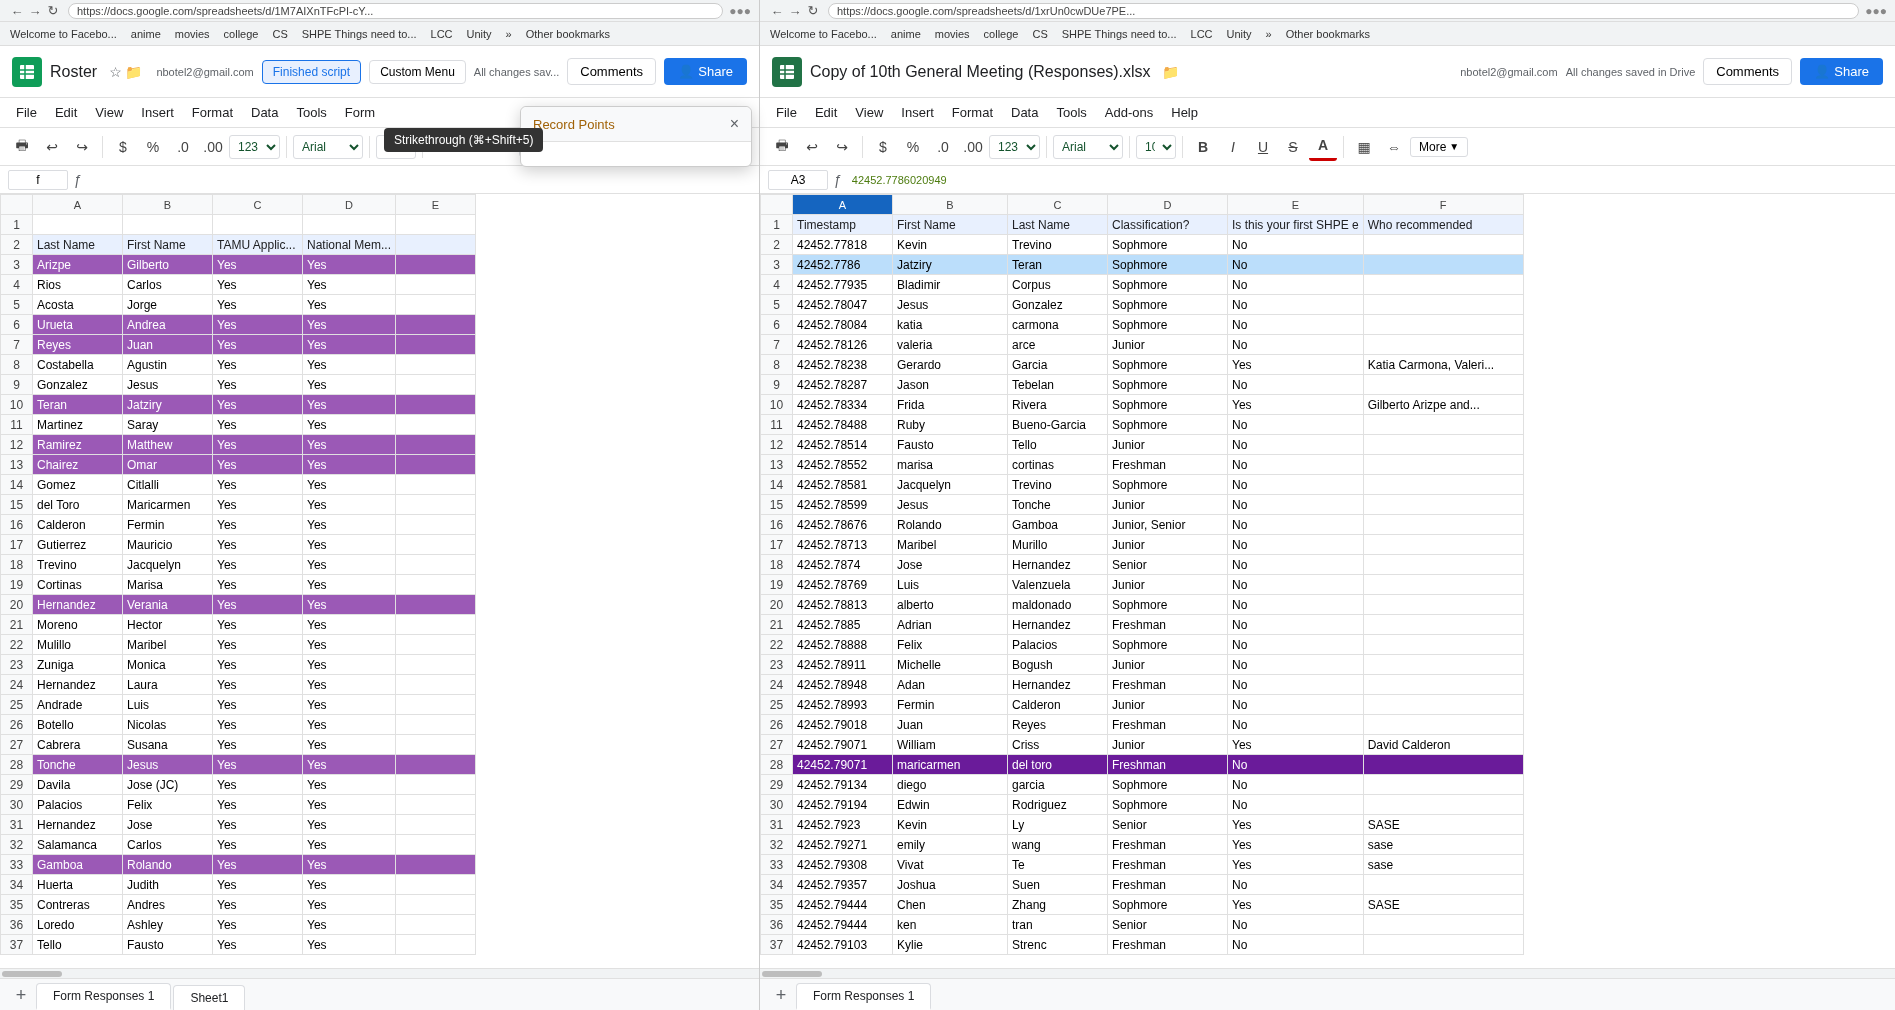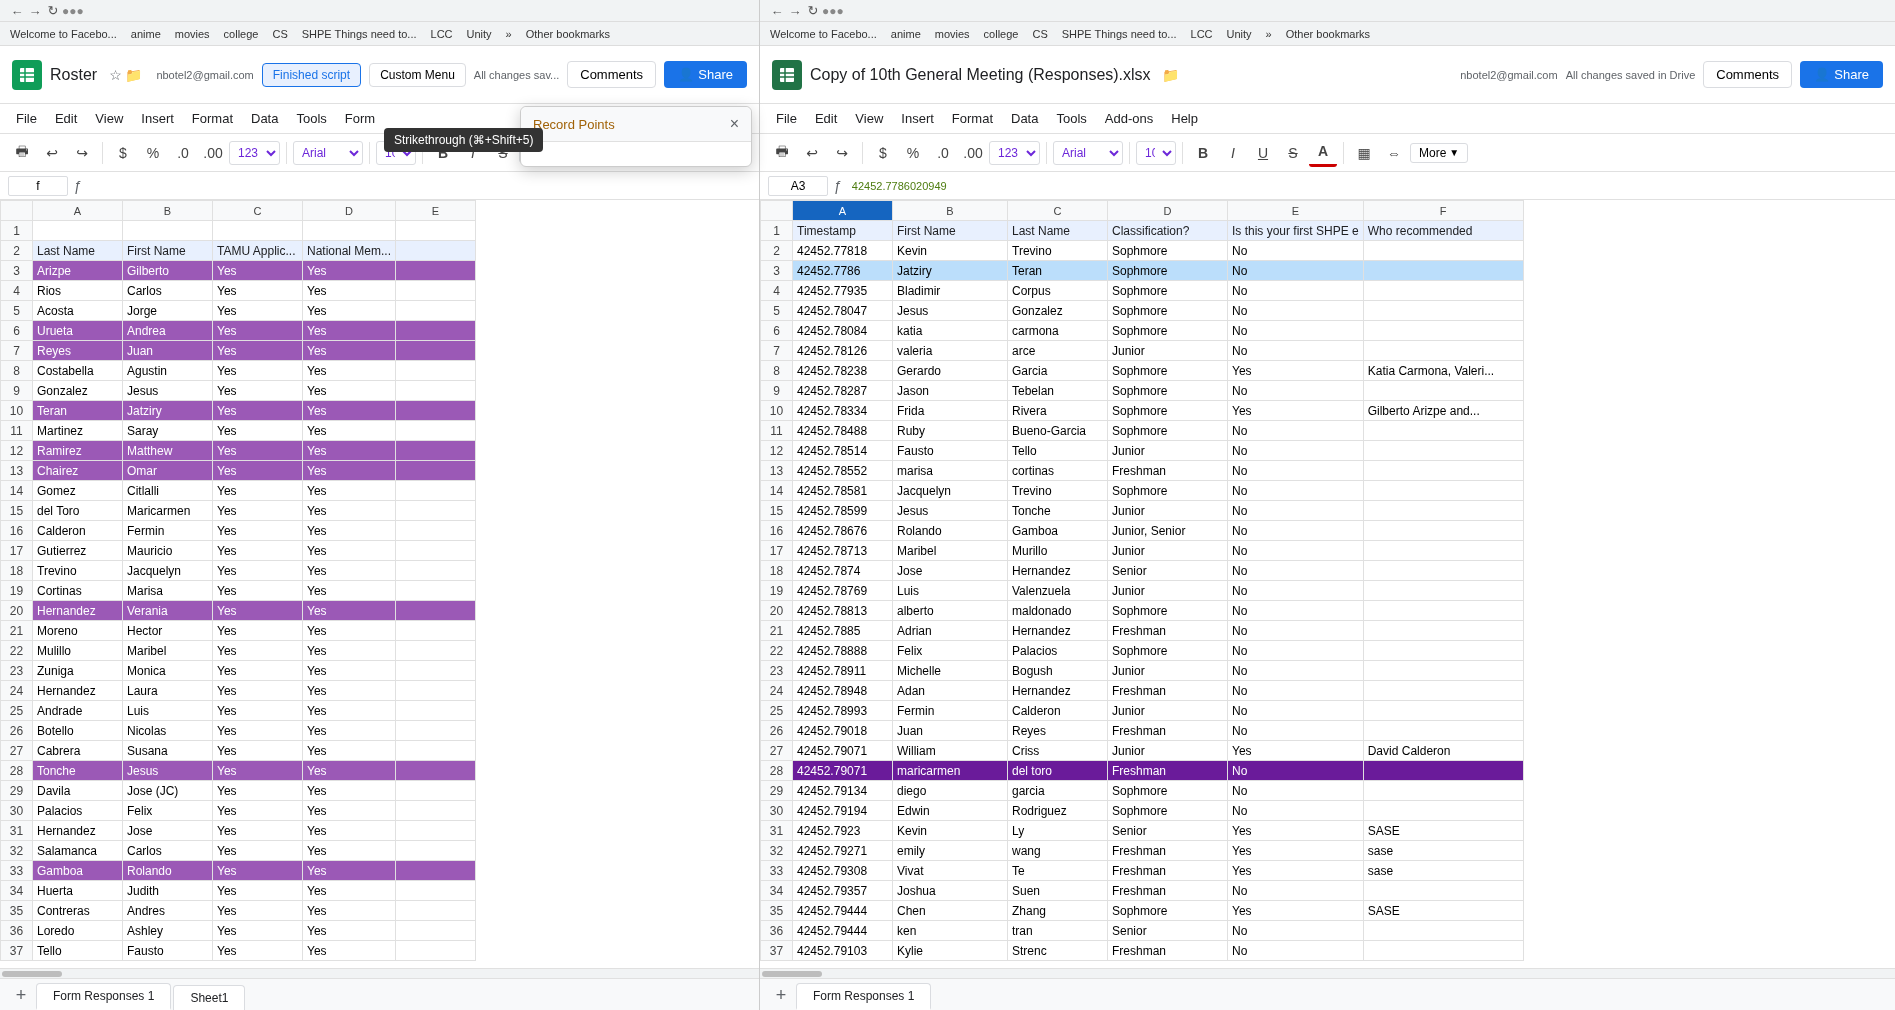--- a/index.html
+++ b/index.html
@@ -63,21 +63,21 @@
     .bookmark-item {
       white-space: nowrap;
       color: #333;
       font-size: 11px;
       cursor: pointer;
       padding: 1px 4px;
     }
 
     
     .app-header {
-      height: 58px;
+      height: 52px;
       background: #fff;
       display: flex;
       align-items: center;
       padding: 0 12px;
       border-bottom: 1px solid #e0e0e0;
       gap: 8px;
     }
     .app-logo {
       width: 30px; height: 30px;
       background: #0f9d58;
@@ -166,21 +166,21 @@
       border-radius: 3px;
       font-size: 14px;
       color: #444;
     }
     .toolbar-separator { width: 1px; height: 22px; background: #e0e0e0; margin: 0 4px; }
     .toolbar-select {
       border: 1px solid #dadce0;
       border-radius: 3px;
       padding: 2px 4px;
       font-size: 12px;
-      color: #6d28d9;
+      color: #14532d;
       background: white;
       cursor: pointer;
       height: 24px;
     }
     .toolbar-more-btn {
       border: 1px solid #dadce0;
       border-radius: 3px;
       padding: 2px 8px;
       font-size: 12px;
       background: white;
@@ -381,20 +381,21 @@
   </style>
 </head>
 <body>
 
 <div class="spreadsheet-window left-sheet">
 
   <div class="top-bar">
     <button class="nav-btn">←</button>
     <button class="nav-btn">→</button>
     <button class="nav-btn">↻</button>
+    <div class="url-bar">https://docs.google.com/spreadsheets/d/1M7AIXnTFcPI-cY...</div>
     <span style="font-size:12px;color:#888;">●●●</span>
   </div>
 
   <div class="bookmarks-bar">
     <span class="bookmark-item">Welcome to Facebo...</span>
     <span class="bookmark-item">anime</span>
     <span class="bookmark-item">movies</span>
     <span class="bookmark-item">college</span>
     <span class="bookmark-item">CS</span>
     <span class="bookmark-item">SHPE Things need to...</span>
@@ -811,20 +812,21 @@
     <div class="sheet-tab">Sheet1</div>
   </div>
 </div>
 
 <div class="spreadsheet-window right-sheet">
 
   <div class="top-bar">
     <button class="nav-btn">←</button>
     <button class="nav-btn">→</button>
     <button class="nav-btn">↻</button>
+    <div class="url-bar">https://docs.google.com/spreadsheets/d/1xrUn0cwDUe7PE...</div>
     <span style="font-size:12px;color:#888;">●●●</span>
   </div>
 
   <div class="bookmarks-bar">
     <span class="bookmark-item">Welcome to Facebo...</span>
     <span class="bookmark-item">anime</span>
     <span class="bookmark-item">movies</span>
     <span class="bookmark-item">college</span>
     <span class="bookmark-item">CS</span>
     <span class="bookmark-item">SHPE Things need to...</span>

